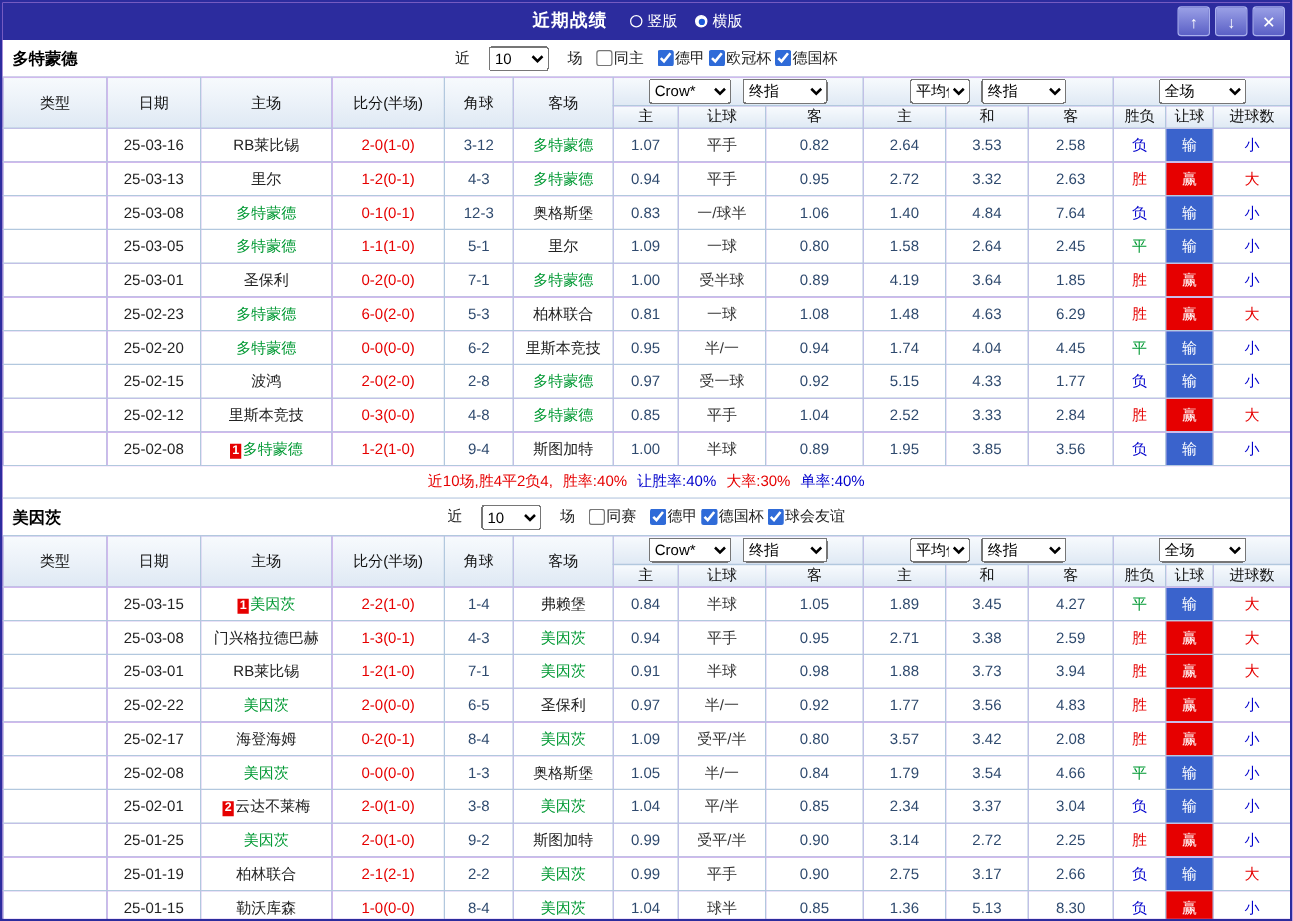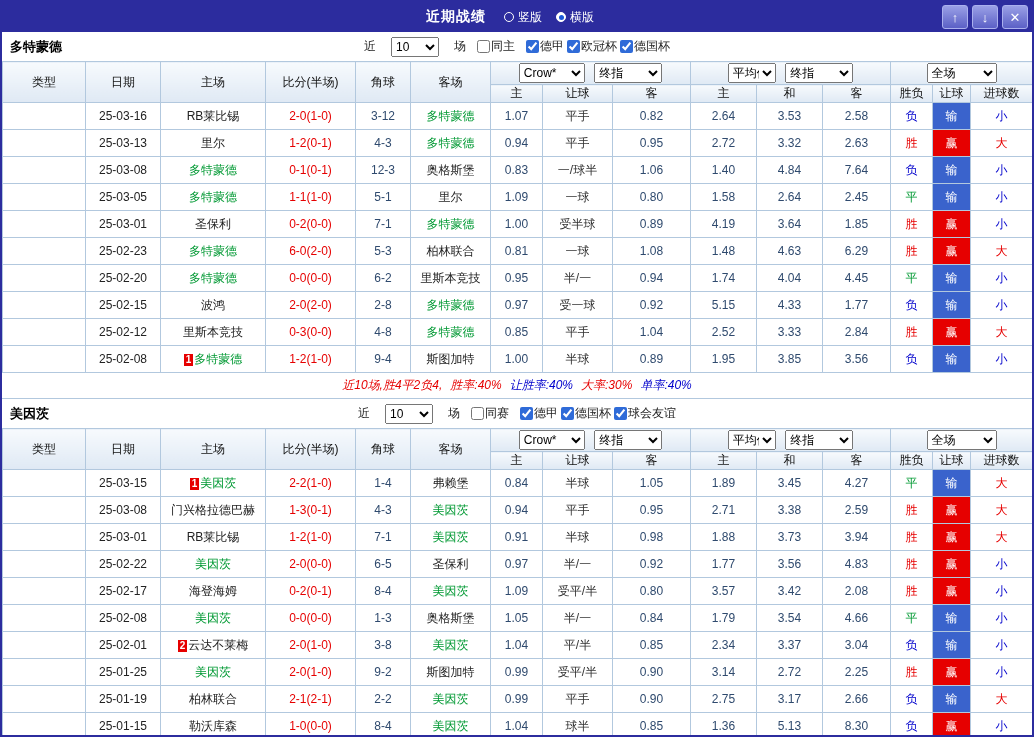--- a/index.html
+++ b/index.html
@@ -35,21 +35,21 @@
   .badge{display:inline-block;background:#e60000;color:#fff;font-size:10px;line-height:12px;padding:0 2px;margin-right:1px;font-weight:bold;}
   .score{color:#e60000;}
   .num{color:#2f4a6e;}
   .odd-mid{color:#333;}
   .t-red{color:#e60000;}
   .t-blue{color:#0000cc;}
   .t-green{color:#009933;}
   td.bg-blue{background:#3a63cc;color:#fff;}
   td.bg-red{background:#e60000;color:#fff;}
   .summary{height:25px;line-height:24px;text-align:center;border-bottom:1px solid #b2c8de;font-size:12px;background:#fff;}
-  .summary .seg{margin:0 4px;font-style:italic;}
+  .summary .seg{margin:0 4px;}
   .hsel{height:20px;font-size:12px;margin:0 3px;}
   .w64{width:66px}.w54{width:68px}.w70{width:48px}.w58{width:70px}
 </style>
 </head>
 <body>
 
 <div class="window">
 
   <div class="titlebar">
     <span class="title-text">近期战绩</span>

